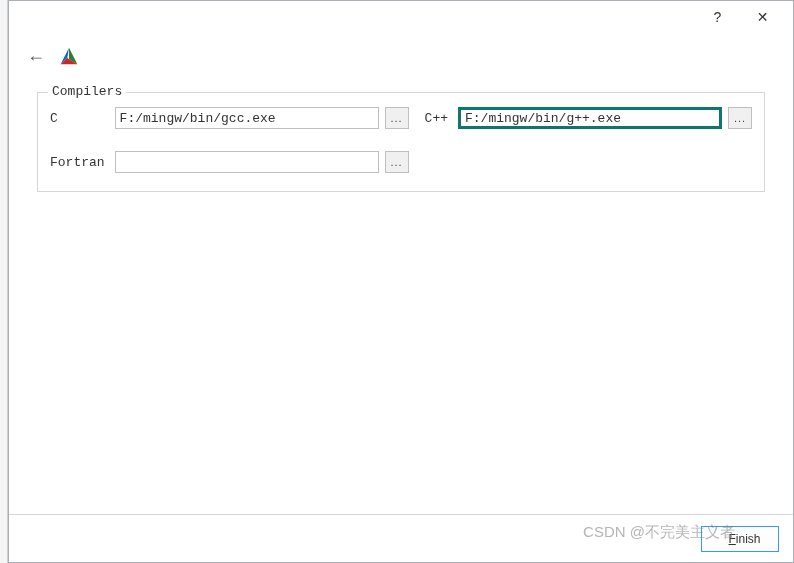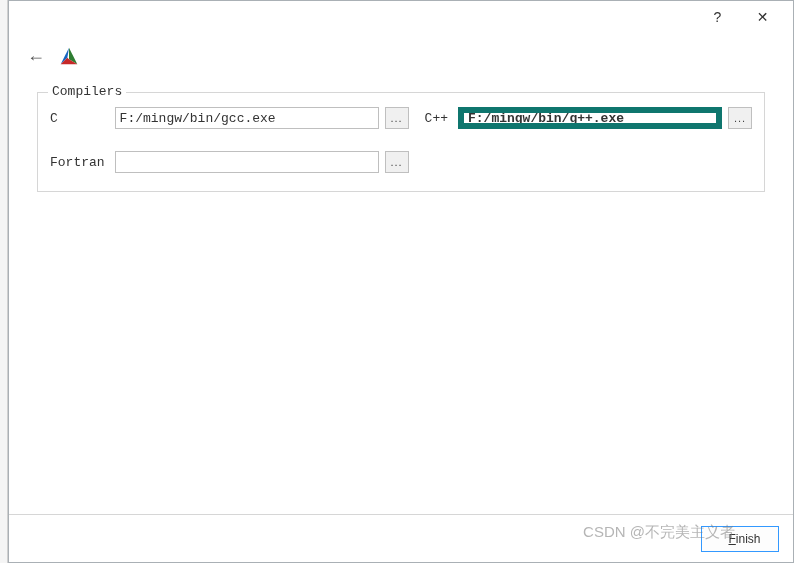--- a/index.html
+++ b/index.html
@@ -101,22 +101,21 @@
       height: 22px;
       border: 1px solid #bfbfbf;
       padding: 2px 4px;
       font-family: "Courier New", monospace;
       font-size: 13px;
       color: #333;
       outline: none;
       background: #ffffff;
     }
     .text-input.focused {
-      border: 6px solid #0f766e;
-      font-weight: bold;
+      border: 3px solid #0f766e;
     }
     .browse-btn {
       width: 24px;
       height: 22px;
       border: 1px solid #bfbfbf;
       background: #f0f0f0;
       display: flex;
       align-items: center;
       justify-content: center;
       font-size: 11px;

